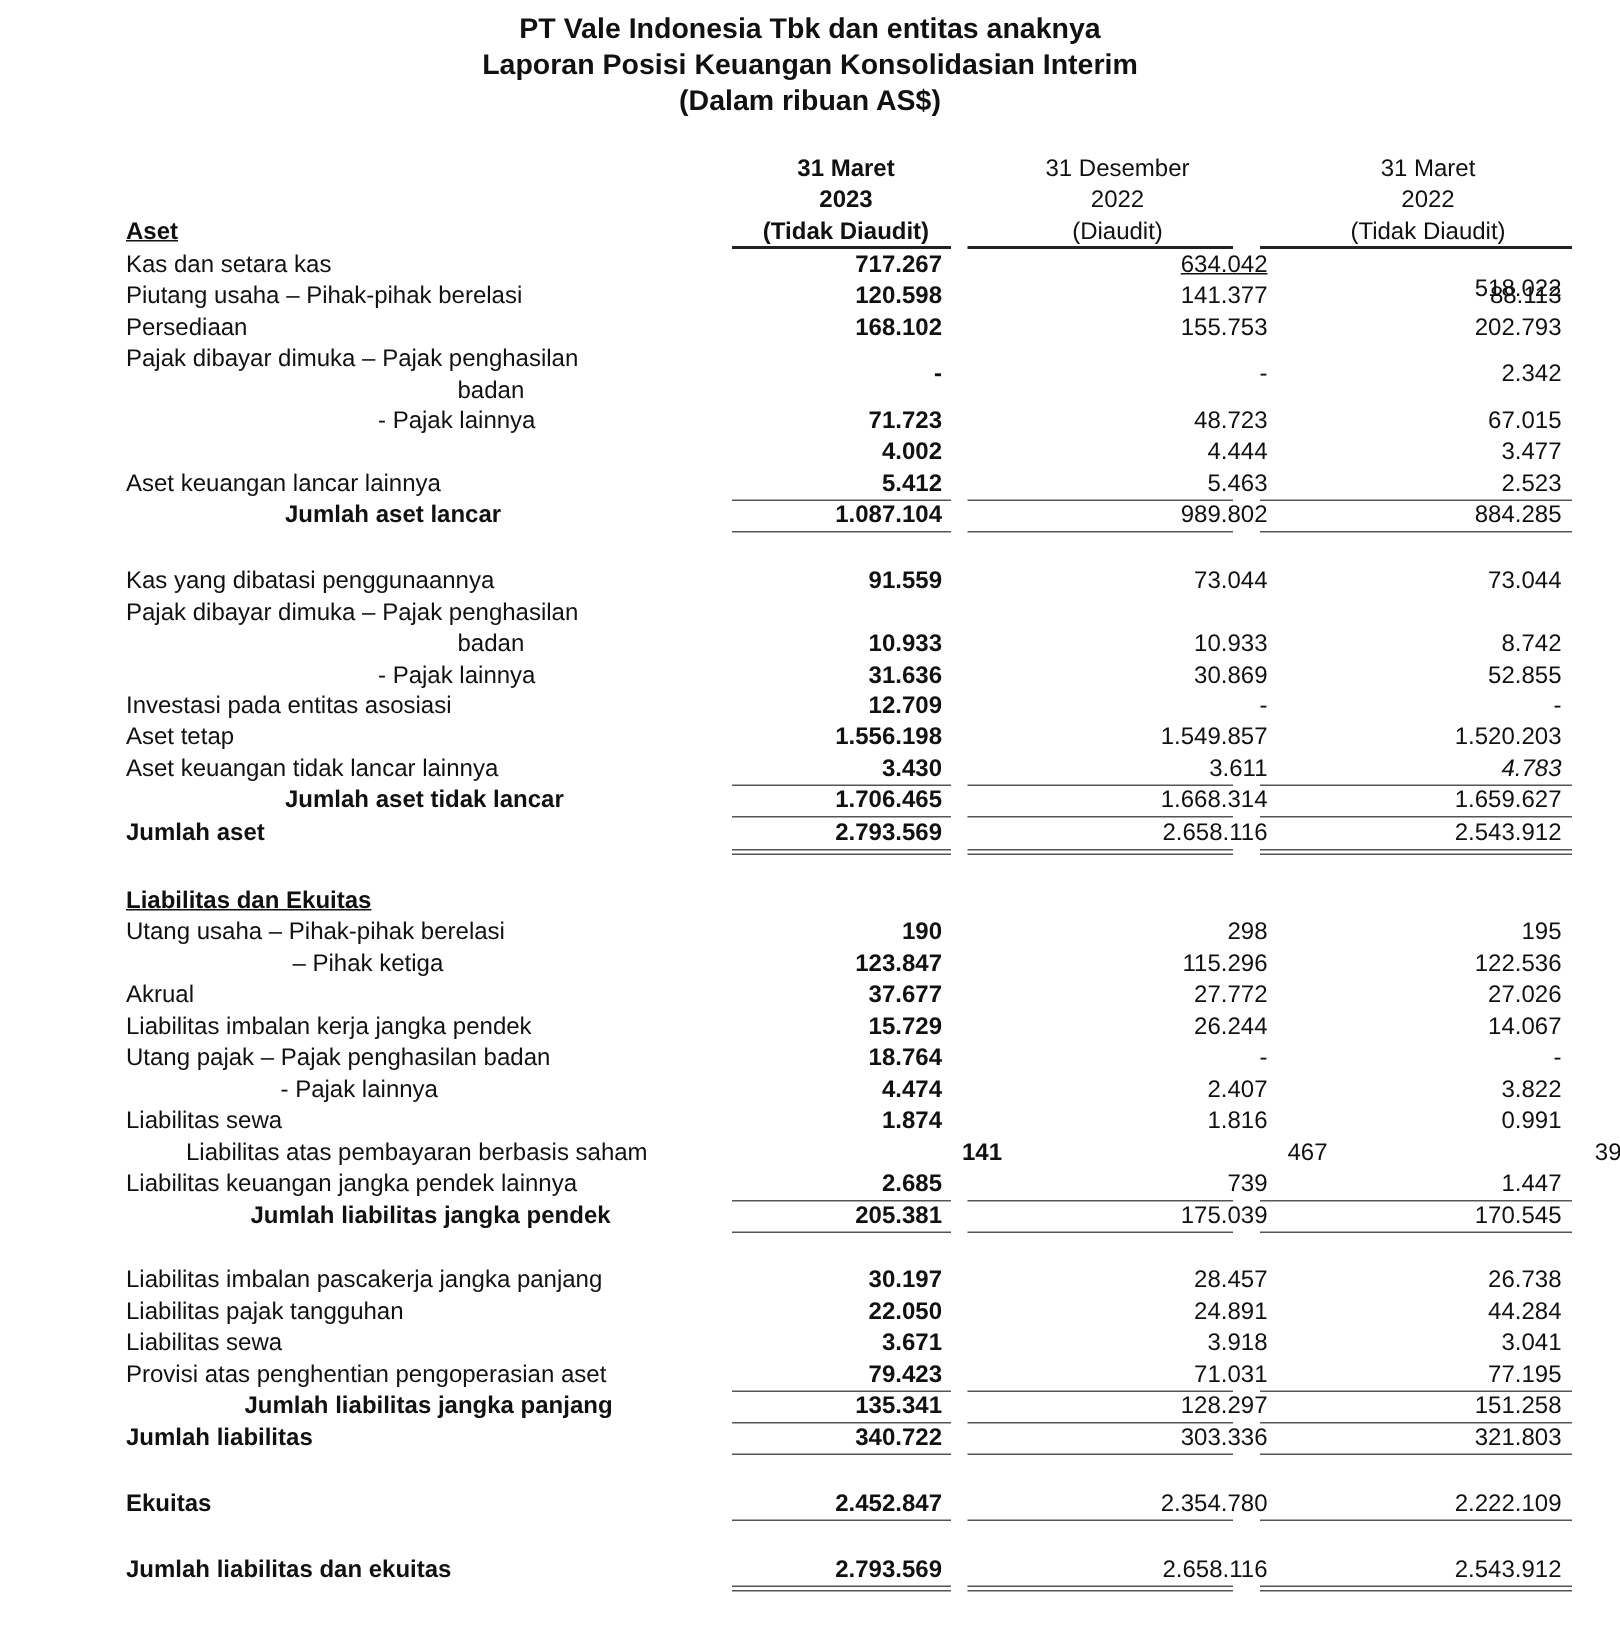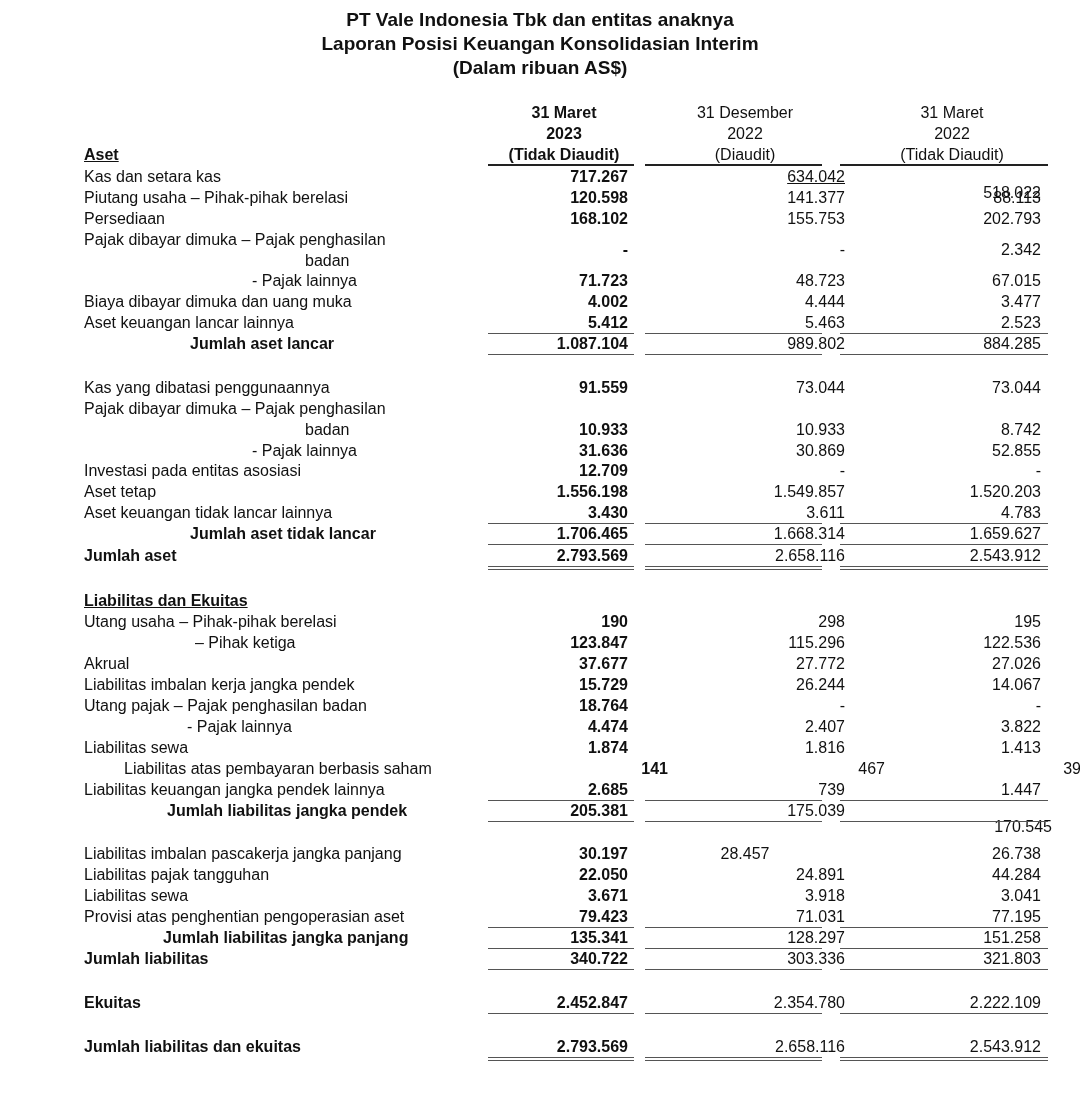--- a/index.html
+++ b/index.html
@@ -71,21 +71,20 @@
       <span class="val c2" style="top: 10px;">-</span>
       <span class="val c3" style="top: 10px;">2.342</span>
     </div>
     <div class="row" style="top: 270px;">
       <span class="lbl" style="left: 252px;">- Pajak lainnya</span>
       <span class="val c1" style="top: 0px;">71.723</span>
       <span class="val c2" style="top: 0px;">48.723</span>
       <span class="val c3" style="top: 0px;">67.015</span>
     </div>
     <div class="row" style="top: 291px;">
-      <span class="lbl" style="left: 84px;">Biaya dibayar dimuka dan uang muka</span>
       <span class="val c1" style="top: 0px;">4.002</span>
       <span class="val c2" style="top: 0px;">4.444</span>
       <span class="val c3" style="top: 0px;">3.477</span>
     </div>
     <div class="row" style="top: 312px; padding-left: 28px;">
       <span class="lbl" style="left: 84px;">Aset keuangan lancar lainnya</span>
       <span class="val c1" style="top: 0px;">5.412</span>
       <span class="val c2" style="top: 0px;">5.463</span>
       <span class="val c3" style="top: 0px;">2.523</span>
     </div>
@@ -129,21 +128,21 @@
     <div class="row" style="top: 481px;">
       <span class="lbl" style="left: 84px;">Aset tetap</span>
       <span class="val c1" style="top: 0px;">1.556.198</span>
       <span class="val c2" style="top: 0px;">1.549.857</span>
       <span class="val c3" style="top: 0px;">1.520.203</span>
     </div>
     <div class="row" style="top: 502px;">
       <span class="lbl" style="left: 84px;">Aset keuangan tidak lancar lainnya</span>
       <span class="val c1" style="top: 0px;">3.430</span>
       <span class="val c2" style="top: 0px;">3.611</span>
-      <span class="val c3" style="top: 0px;">4.783</span>
+      <span class="val c3" style="top: 0px; font-style: italic;">4.783</span>
     </div>
     <div class="line" style="left: 488px; width: 146px; top: 523px;"></div>
     <div class="line" style="left: 645px; width: 177px; top: 523px;"></div>
     <div class="line" style="left: 840px; width: 208px; top: 523px;"></div>
     <div class="row" style="top: 523px;">
       <span class="lbl b" style="left: 190px;">Jumlah aset tidak lancar</span>
       <span class="val c1" style="top: 0px;">1.706.465</span>
       <span class="val c2" style="top: 0px;">1.668.314</span>
       <span class="val c3" style="top: 0px;">1.659.627</span>
     </div>
@@ -192,50 +191,50 @@
     <div class="row" style="top: 716px;">
       <span class="lbl" style="left: 187px;">- Pajak lainnya</span>
       <span class="val c1" style="top: 0px;">4.474</span>
       <span class="val c2" style="top: 0px;">2.407</span>
       <span class="val c3" style="top: 0px;">3.822</span>
     </div>
     <div class="row" style="top: 737px;">
       <span class="lbl" style="left: 84px;">Liabilitas sewa</span>
       <span class="val c1" style="top: 0px;">1.874</span>
       <span class="val c2" style="top: 0px;">1.816</span>
-      <span class="val c3" style="top: 0px;">1.413</span>
+      <span class="val c3" style="top: 0px;">0.991</span>
     </div>
     <div class="row" style="top: 758px; margin-left: 40px;">
       <span class="lbl" style="left: 84px;">Liabilitas atas pembayaran berbasis saham</span>
       <span class="val c1" style="top: 0px;">141</span>
       <span class="val c2" style="top: 0px;">467</span>
       <span class="val c3" style="top: 0px;">39</span>
     </div>
     <div class="row" style="top: 779px;">
       <span class="lbl" style="left: 84px;">Liabilitas keuangan jangka pendek lainnya</span>
       <span class="val c1" style="top: 0px;">2.685</span>
       <span class="val c2" style="top: 0px;">739</span>
       <span class="val c3" style="top: 0px;">1.447</span>
     </div>
     <div class="line" style="left: 488px; width: 146px; top: 800px;"></div>
     <div class="line" style="left: 645px; width: 177px; top: 800px;"></div>
     <div class="line" style="left: 840px; width: 208px; top: 800px;"></div>
     <div class="row" style="top: 800px;">
       <span class="lbl b" style="left: 167px;">Jumlah liabilitas jangka pendek</span>
       <span class="val c1" style="top: 0px;">205.381</span>
       <span class="val c2" style="top: 0px;">175.039</span>
-      <span class="val c3" style="top: 16px; padding-left: 11px;">170.545</span>
+      <span class="val c3" style="top: 0px;">170.545</span>
     </div>
     <div class="line" style="left: 488px; width: 146px; top: 821px;"></div>
     <div class="line" style="left: 645px; width: 177px; top: 821px;"></div>
     <div class="line" style="left: 840px; width: 208px; top: 821px;"></div>
     <div class="row" style="top: 843px;">
       <span class="lbl" style="left: 84px;">Liabilitas imbalan pascakerja jangka panjang</span>
       <span class="val c1" style="top: 0px;">30.197</span>
-      <span class="val c2" style="top: 0px; text-align: center;">28.457</span>
+      <span class="val c2" style="top: 0px;">28.457</span>
       <span class="val c3" style="top: 0px;">26.738</span>
     </div>
     <div class="row" style="top: 864px;">
       <span class="lbl" style="left: 84px;">Liabilitas pajak tangguhan</span>
       <span class="val c1" style="top: 0px;">22.050</span>
       <span class="val c2" style="top: 0px;">24.891</span>
       <span class="val c3" style="top: 0px;">44.284</span>
     </div>
     <div class="row" style="top: 885px;">
       <span class="lbl" style="left: 84px;">Liabilitas sewa</span>

